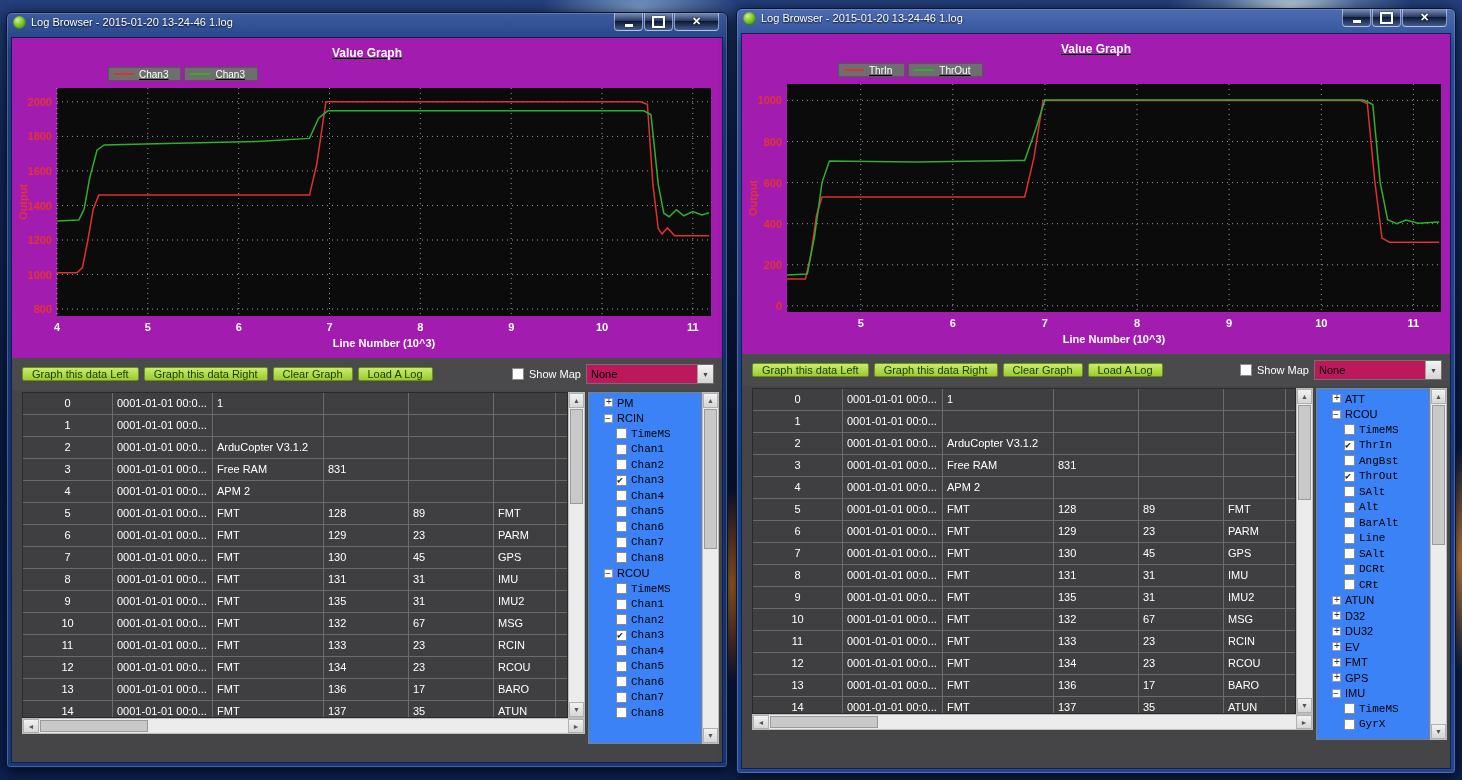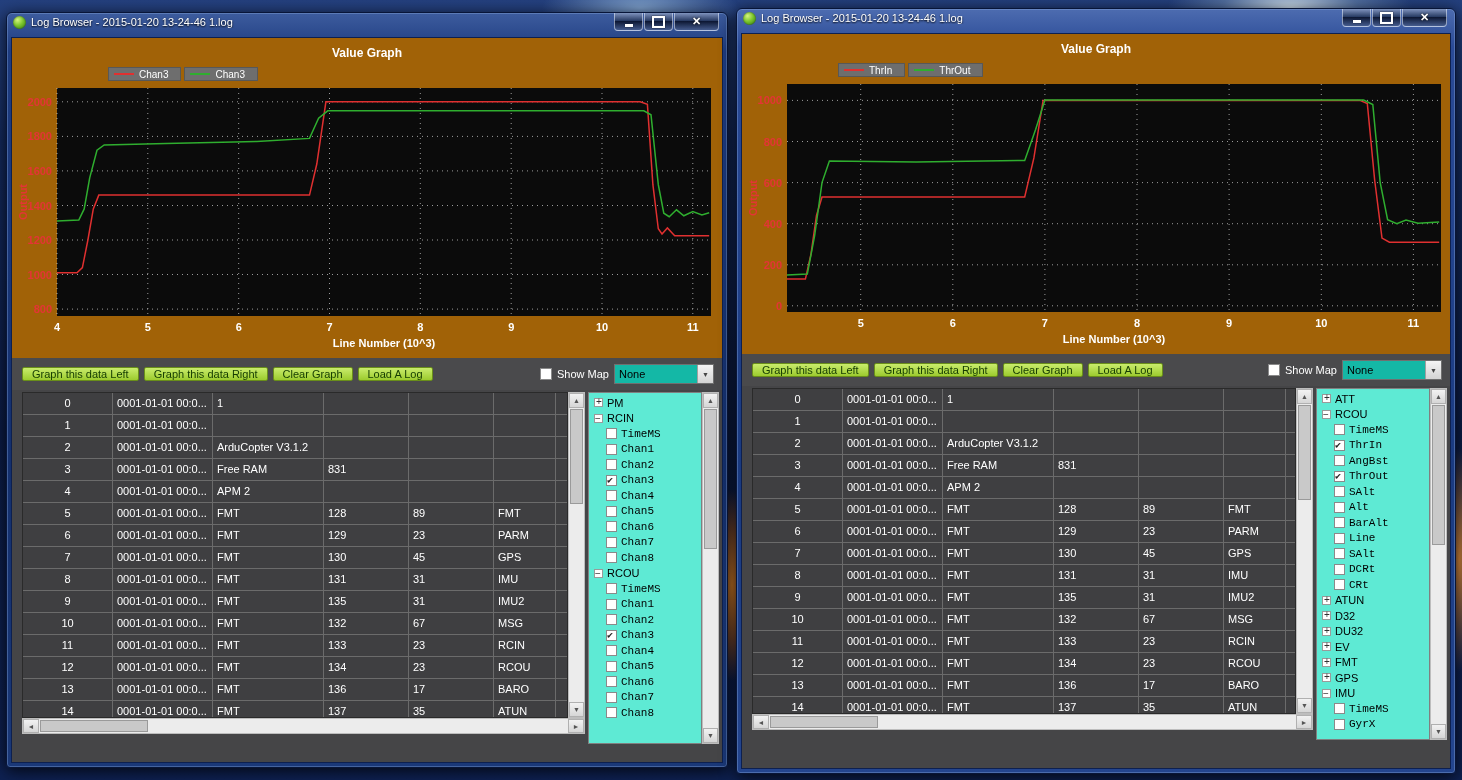--- a/index.html
+++ b/index.html
@@ -29,36 +29,36 @@
     background:linear-gradient(180deg,rgba(130,150,190,.95),rgba(40,58,96,.95) 45%,rgba(12,22,48,.95) 50%,rgba(70,92,140,.9));
     display:flex;align-items:center;justify-content:center;cursor:pointer;}
   .cap-btn.close{width:45px;}
   .cap-btn.min::before{content:"";width:8px;height:3px;background:#fff;margin-top:7px;box-shadow:0 0 1px #000;}
   .cap-btn.max::before{content:"";width:9px;height:8px;border:2px solid #fff;box-shadow:0 0 1px #000;}
   .cap-btn.close::before{content:"✕";color:#fff;font-size:11px;font-weight:bold;text-shadow:0 0 2px #000;}
 
   .client{flex:1;display:flex;flex-direction:column;overflow:hidden;background:#4a4a4c;border:1px solid #0d2050;}
 
   
-  .graph-panel{height:320px;background:#a16207;flex-shrink:0;}
+  .graph-panel{height:320px;background:#a21caf;flex-shrink:0;text-decoration:underline;}
   .chart-title{text-align:center;color:#fff;font-weight:bold;font-size:12px;padding-top:8px;}
   .legend{display:flex;gap:3px;margin:7px 0 1px 96px;}
   .legend-chip{display:inline-flex;align-items:center;gap:5px;background:#6e6e6e;border:1px solid #585858;padding:1px 12px 1px 5px;height:14px;cursor:pointer;}
   .legend-line{width:20px;height:2px;background:#888;}
   .legend-label{color:#fff;font-size:10px;}
   svg.chart{display:block;margin:1px 3px 0;}
 
   
   .toolbar{height:32px;display:flex;align-items:center;gap:5px;padding:0 8px 0 10px;background:#4a4a4c;flex-shrink:0;}
   .green-btn{font-family:"Liberation Sans",sans-serif;font-size:11px;color:#143c00;
     background:linear-gradient(180deg,#c9ec6c,#9ccb2e);border:1px solid #6a8f1a;border-radius:2px;height:14px;padding:0 9px;cursor:pointer;white-space:nowrap;}
   .showmap{margin-left:auto;display:flex;align-items:center;gap:5px;cursor:pointer;}
   .cb-box{width:12px;height:12px;background:#fff;border:1px solid #8a8a8a;}
   .cb-label{color:#fff;font-size:11px;}
-  .dropdown{width:100px;height:20px;background:#14b8a6;border:1px solid #707070;display:flex;align-items:center;cursor:pointer;flex-shrink:0;}
+  .dropdown{width:128px;height:20px;background:#be185d;border:1px solid #707070;display:flex;align-items:center;cursor:pointer;flex-shrink:0;}
   .dd-value{flex:1;font-size:11px;color:#000;padding-left:4px;white-space:nowrap;overflow:hidden;}
   .dd-arrow{width:16px;height:18px;background:linear-gradient(#f4f4f4,#d4d4d4);border-left:1px solid #a0a0a0;display:flex;align-items:center;justify-content:center;flex-shrink:0;}
   .dd-arrow::before{content:"▼";font-size:7px;color:#444;}
 
   
   .lower{flex:1;display:flex;align-items:flex-start;padding:2px 3px 0 10px;background:#454547;overflow:hidden;}
   .table-zone{flex:1;display:flex;flex-direction:column;min-width:0;}
   .table-area{display:flex;height:326px;}
   .table-body{flex:1;background:#3f3f41;border:1px solid #2a2a2a;overflow:hidden;min-width:0;}
   .trow{display:grid;grid-template-columns:90px 100px 111px 85px 85px 62px 1fr;height:22px;}
@@ -75,21 +75,21 @@
   .sb-right::before{content:"►";}
   .v-thumb{height:95px;margin:1px;background:#c9c9c9;border:1px solid #9a9a9a;cursor:grab;}
   .tree-scroll .v-thumb{height:140px;}
   .v-spacer{flex:1;}
   .hscroll{height:16px;background:#ececec;border:1px solid #bdbdbd;display:flex;align-items:stretch;}
   .sb-btn.h{width:16px;height:14px;}
   .h-thumb{width:108px;margin:1px;background:#c9c9c9;border:1px solid #9a9a9a;cursor:grab;}
   .h-spacer{flex:1;}
 
   .tree-panel{width:131px;margin-left:3px;display:flex;height:352px;flex-shrink:0;}
-  .tree{flex:1;background:#5eead4;border:1px solid #808080;overflow:hidden;padding:2px 0 0 3px;min-width:0;}
+  .tree{flex:1;background:#3b82f6;border:1px solid #808080;overflow:hidden;padding:2px 0 0 13px;min-width:0;}
   .tree-row{display:flex;align-items:center;height:15.5px;gap:4px;}
   .tree-row.child{padding-left:14px;font-family:Liberation Mono, monospace;}
   .toggle{width:9px;height:9px;border:1px solid #9a9a9a;background:#fff;position:relative;flex-shrink:0;margin-left:2px;cursor:pointer;}
   .toggle::before{position:absolute;left:1px;top:-3px;font-size:10px;color:#333;line-height:1.1;}
   .toggle.plus::before{content:"+";}
   .toggle.minus::before{content:"−";top:-2px;left:0px;}
   .cbx{width:11px;height:11px;border:1px solid #8a8a8a;background:#fff;position:relative;flex-shrink:0;cursor:pointer;}
   .cbx.checked::before{content:"✔";position:absolute;left:0;top:-2px;font-size:10px;color:#222;}
   .tree-label{font-size:11px;color:#000;white-space:nowrap;cursor:default;}
 </style>

